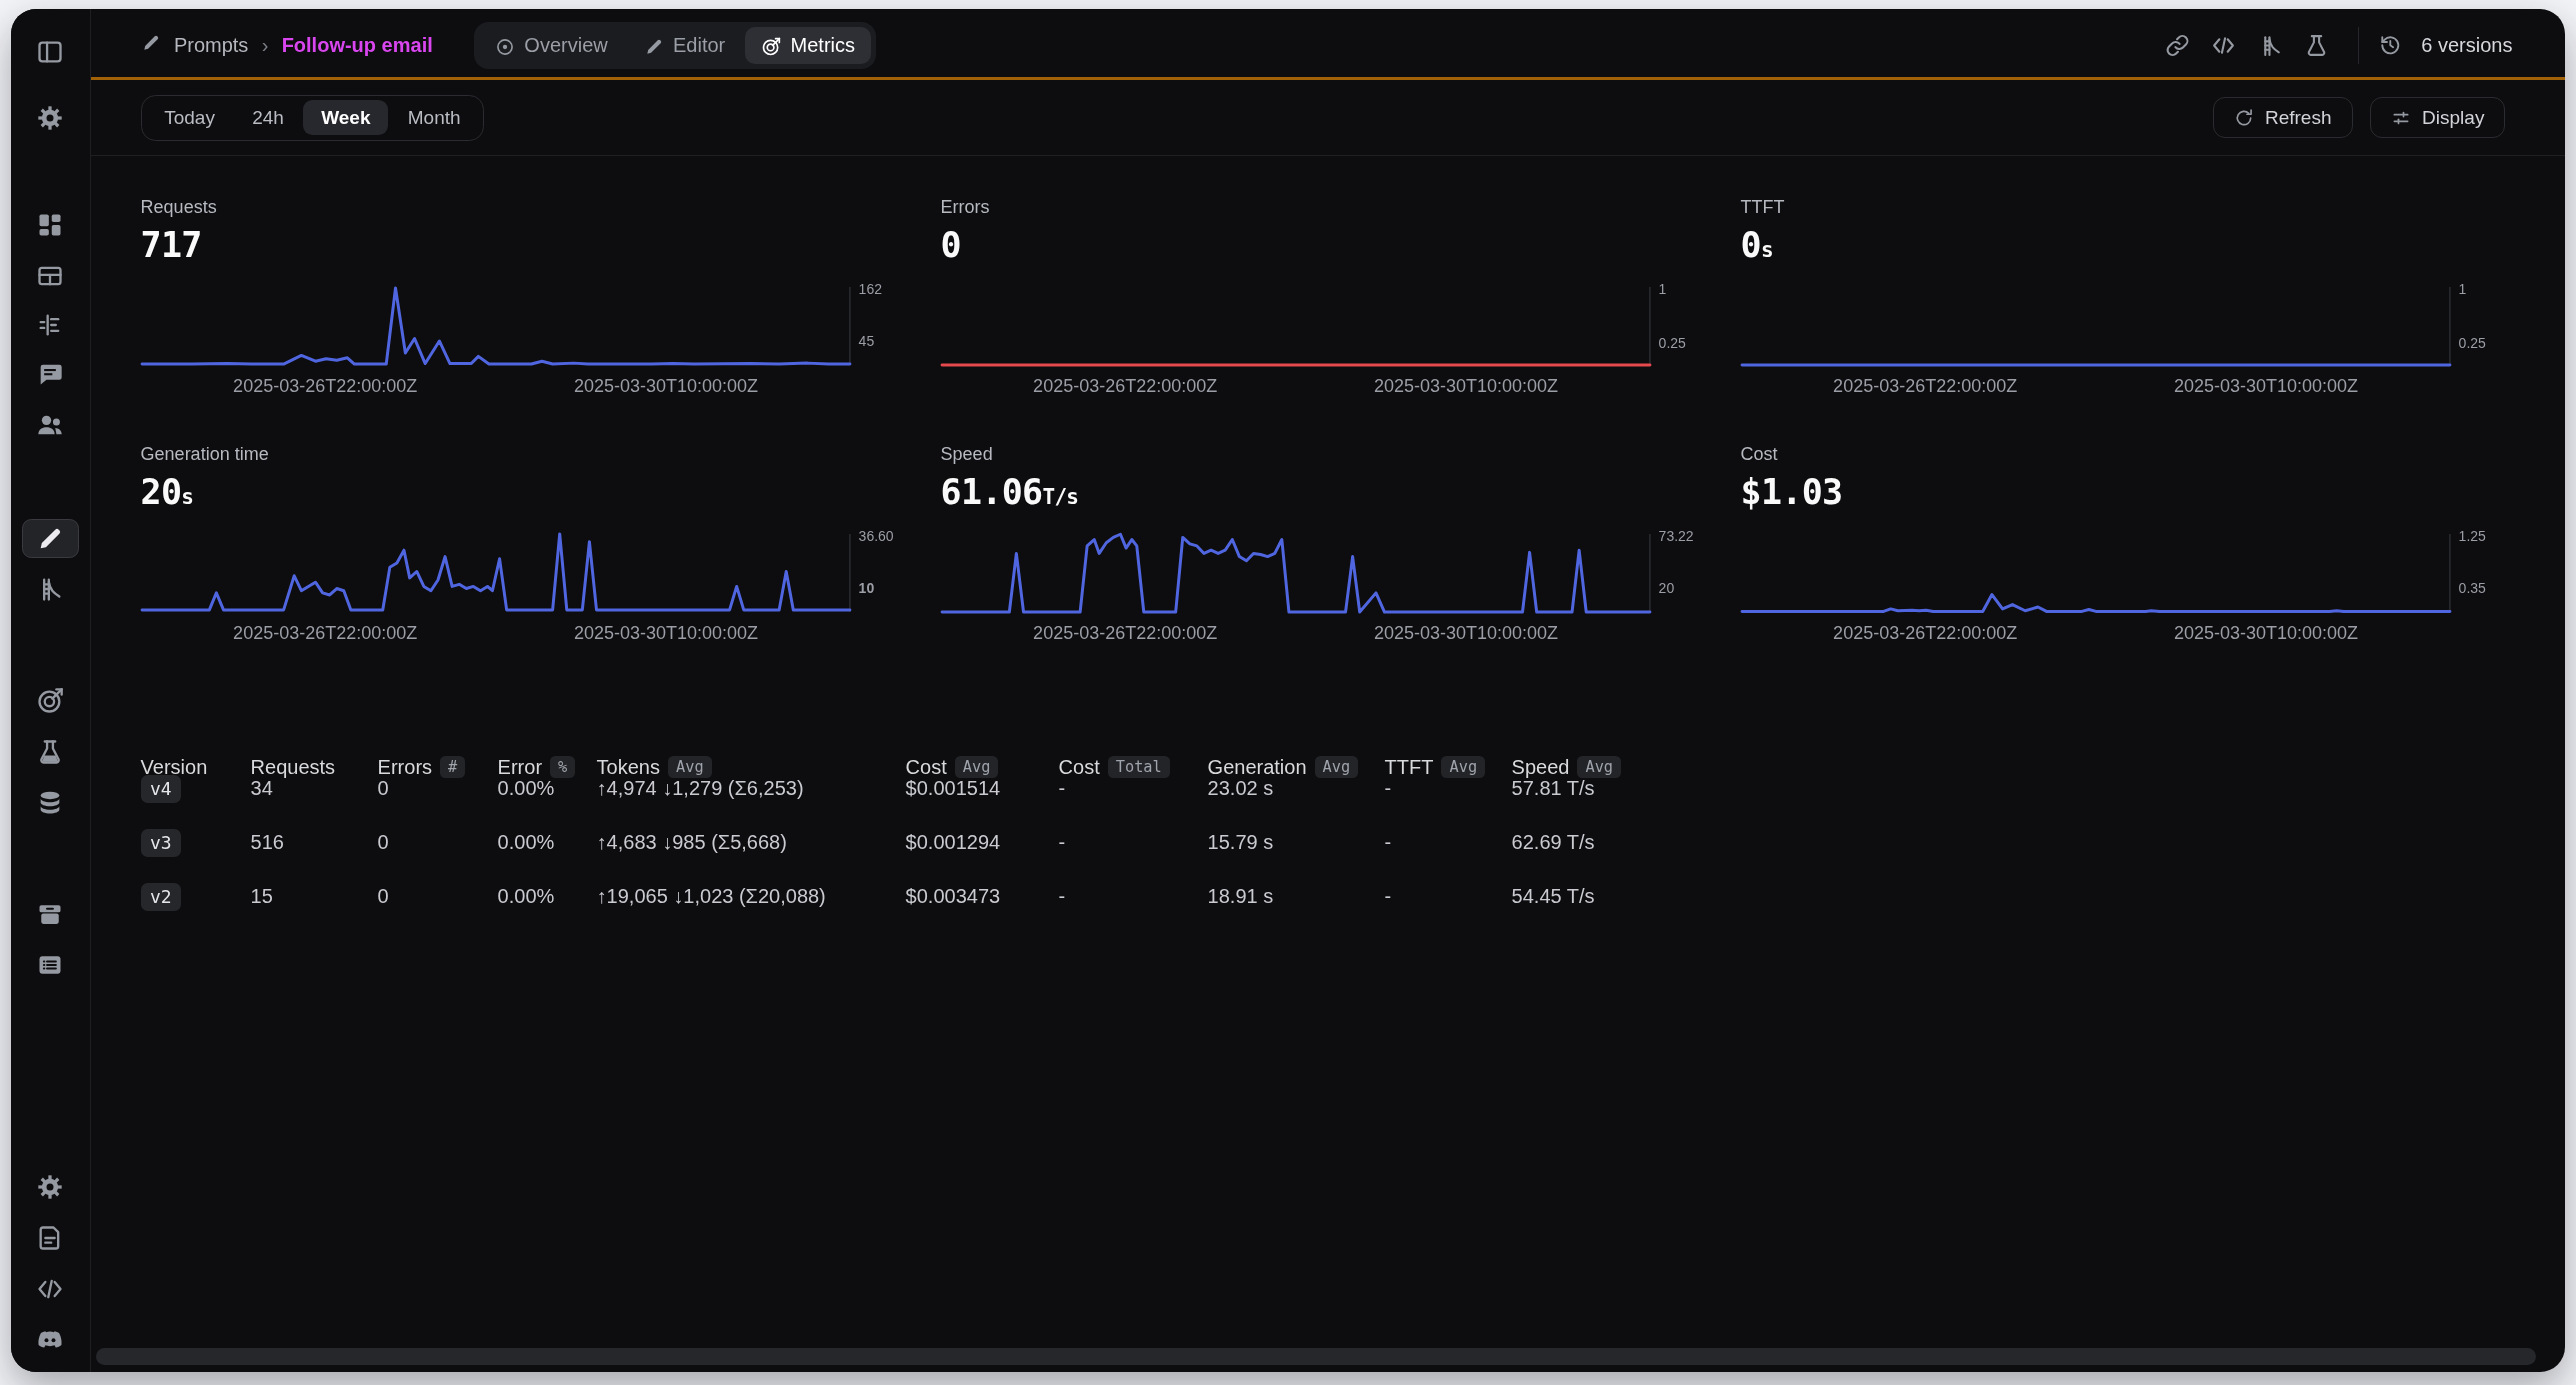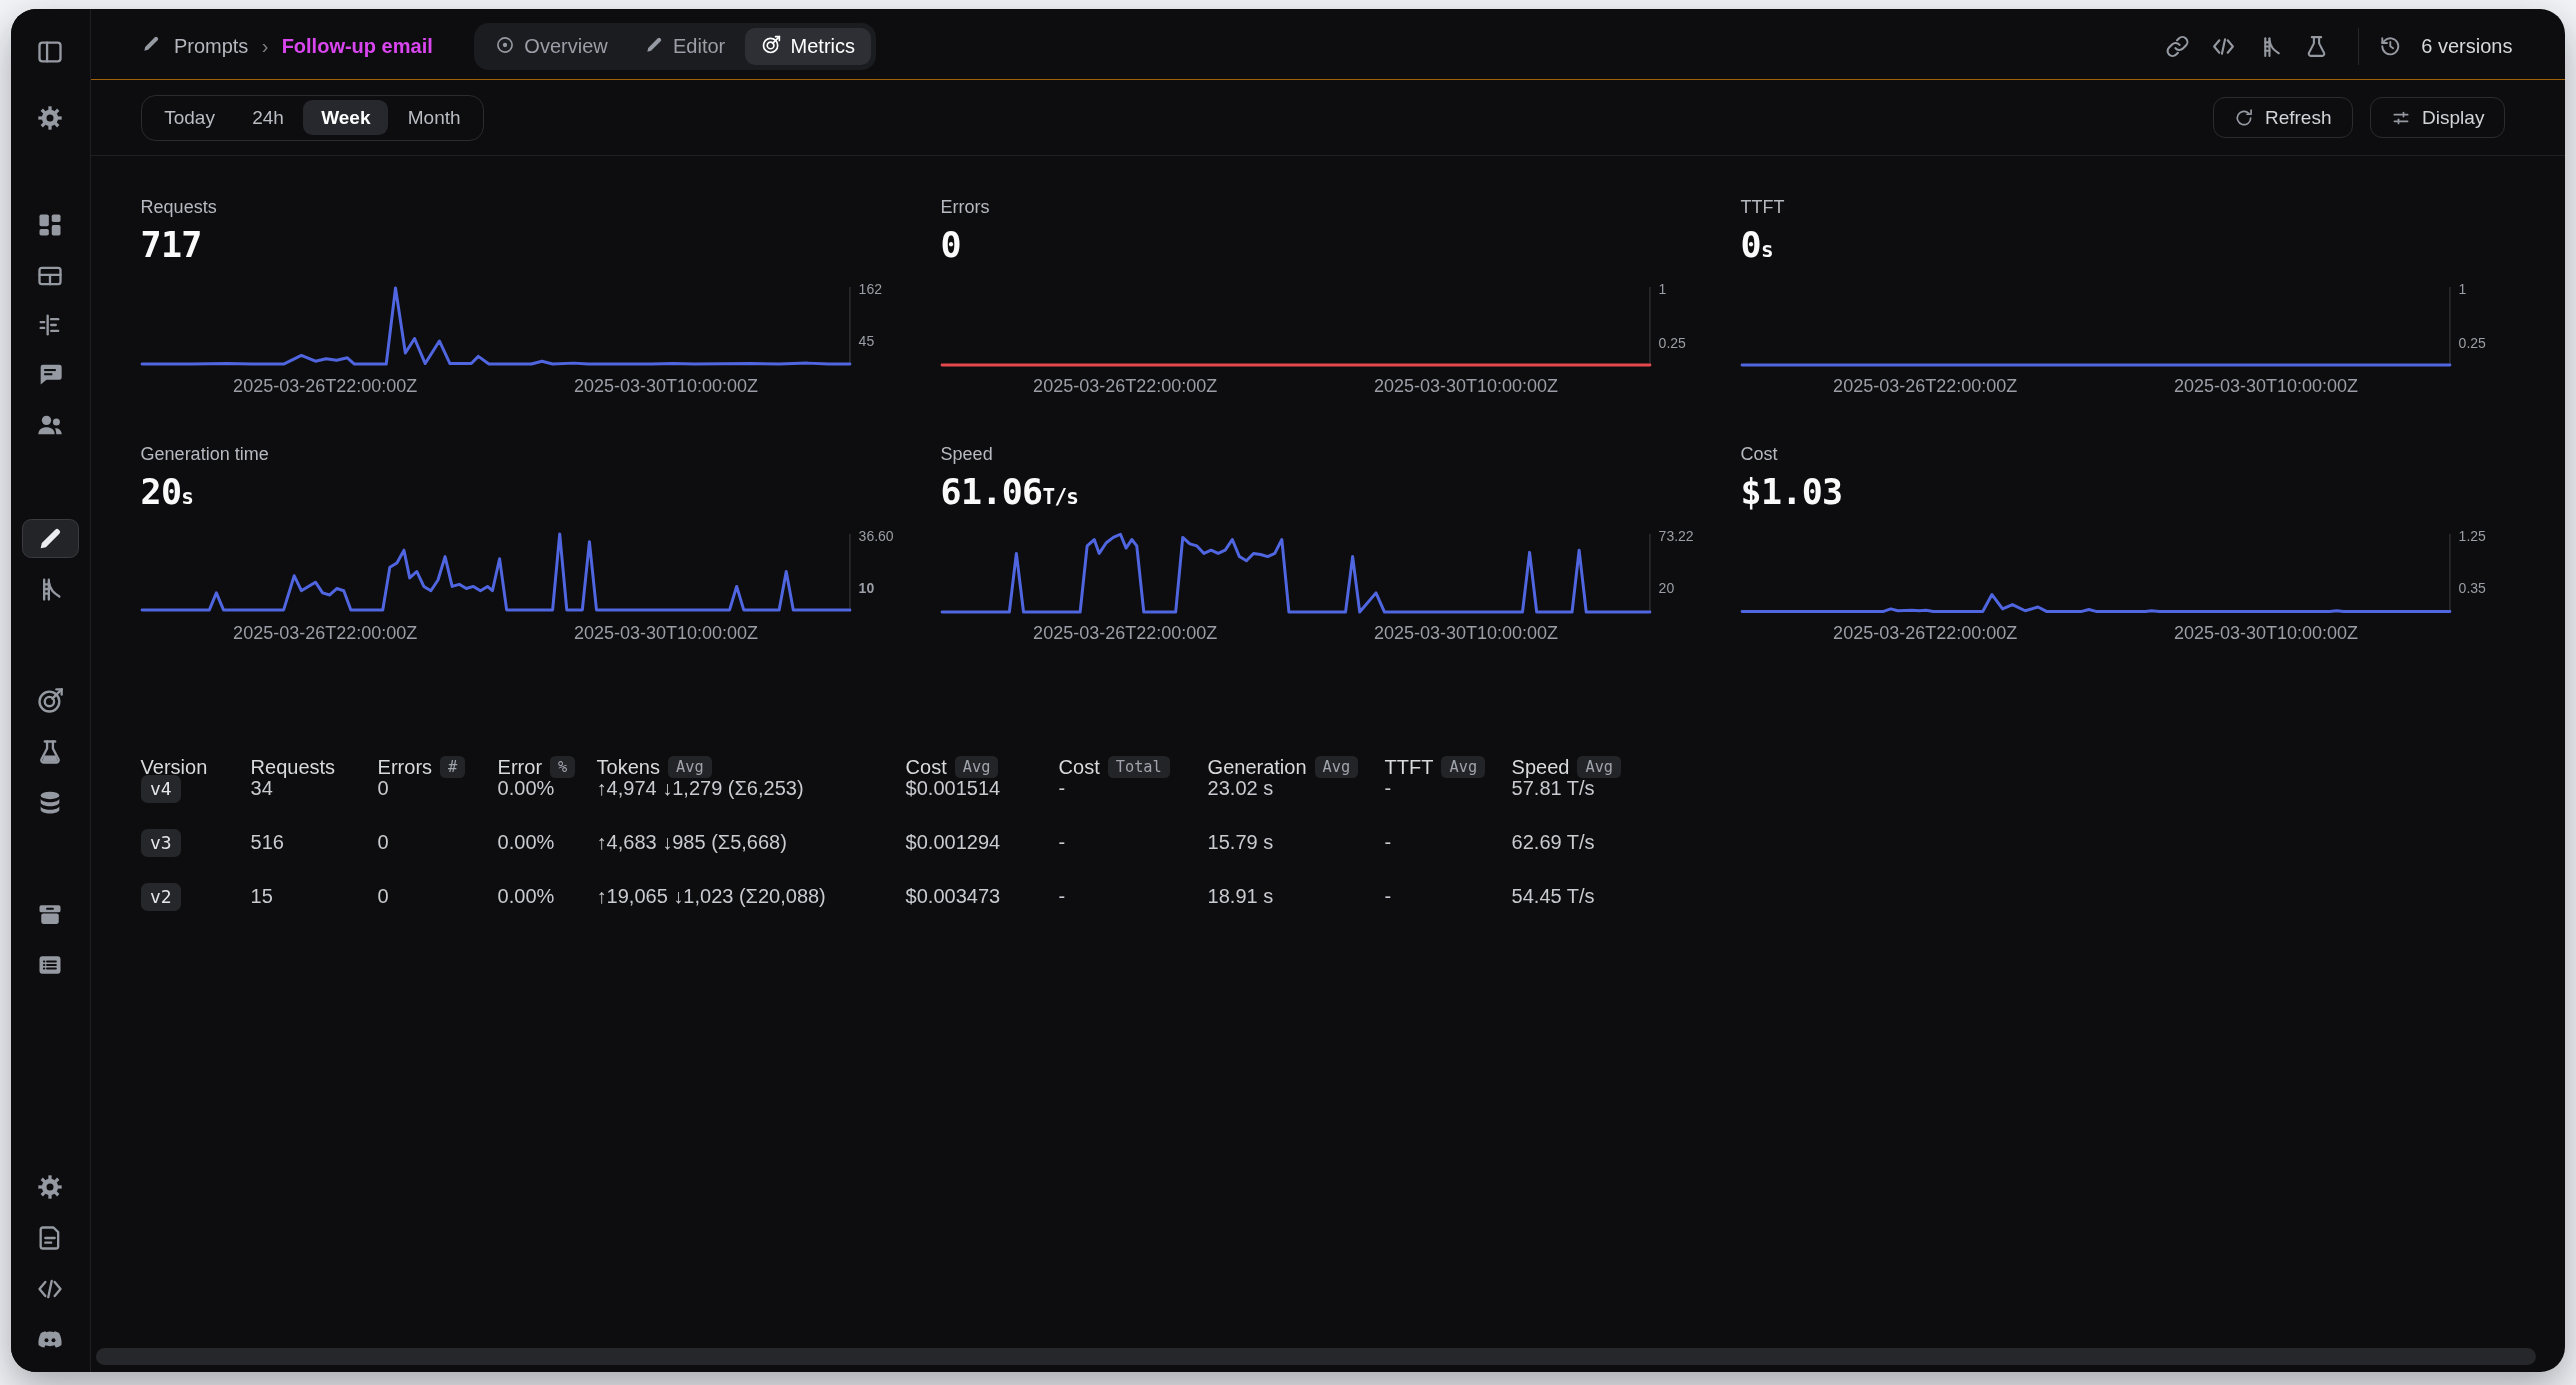--- a/index.html
+++ b/index.html
@@ -16,28 +16,28 @@
   .rail-btn.active { left:11.3px; width:57px; height:39px; background:#232428; border:1px solid #3a3b40; }
   .ic { stroke:#9599a1; stroke-width:2; fill:none; stroke-linecap:round; stroke-linejoin:round; }
   .icf { fill:#9599a1; stroke:none; }
   .icf-bg { fill:#0d0d0f; stroke:none; }
   .ic-white { stroke:#ececf0; }
   .icf-white { fill:#ececf0; }
 
   
   .main { position:relative; flex:1; display:flex; flex-direction:column; }
 
-  .topbar { height:71px; flex:0 0 71px; display:flex; align-items:center; padding:4px 53px 0 50px; border-bottom:1px solid #a16207; }
+  .topbar { height:71px; flex:0 0 71px; display:flex; align-items:center; padding:4px 53px 0 50px; border-bottom:3px solid #a16207; }
   .breadcrumb { display:flex; align-items:center; gap:13.3px; font-size:20px; color:#b4b7be; }
   .breadcrumb svg { width:20px; height:20px; }
   .crumb-sep { color:#7d8087; font-size:20px; }
   .crumb-page { color:#d946ef; font-weight:700; }
 
   .tabs { margin-left:41px; display:flex; align-items:center; gap:4px; background:#1b1c20; border-radius:14.6px; padding:4.6px 5.3px; }
-  .tab { display:flex; align-items:flex-start; gap:9.3px; padding:7.3px 16px; border-radius:10px; font-size:20px; color:#9b9ea6; }
+  .tab { display:flex; align-items:flex-end; gap:9.3px; padding:7.3px 16px; border-radius:10px; font-size:20px; color:#9b9ea6; }
   .tab svg { width:20px; height:20px; }
   .tab.active { background:#2e2f35; color:#ffffff; }
   .tab.active svg .ic { stroke:#ffffff; }
 
   .top-actions { margin-left:auto; display:flex; align-items:center; }
   .action-icon { width:37px; height:37px; display:flex; align-items:center; justify-content:center; margin-left:9.3px; }
   .action-icon svg { width:25px; height:25px; }
   .vdiv { width:1px; height:37px; background:#26272c; margin:0 20px 0 22.6px; }
   .versions-btn { display:flex; align-items:flex-end; gap:20px; font-size:20px; color:#d6d8dc; }
   .versions-btn svg { width:22.6px; height:22.6px; }

